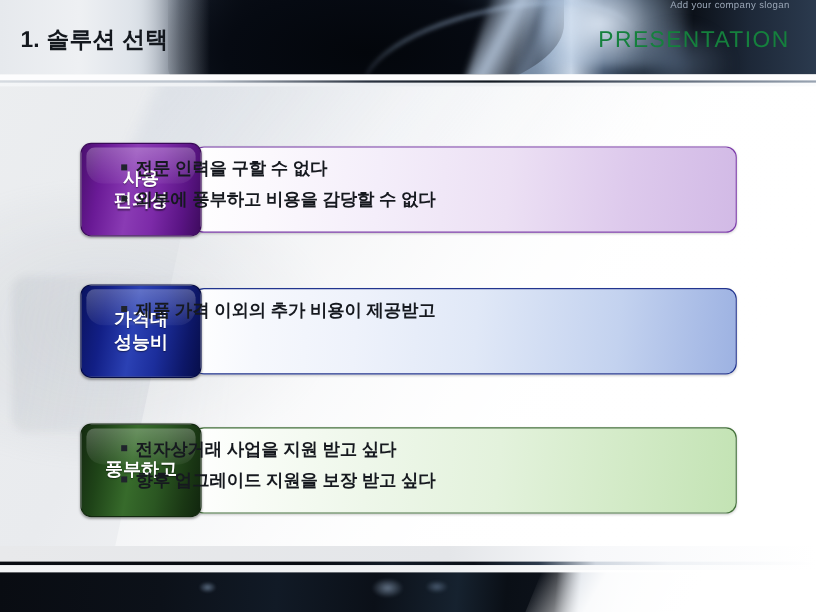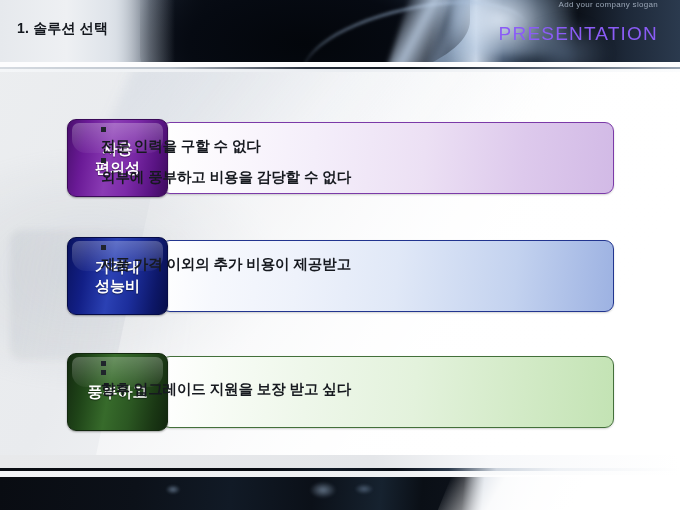--- a/index.html
+++ b/index.html
@@ -140,40 +140,40 @@
   .sep-under {
     position: absolute; left: 0; top: 69px;
     width: 680px; height: 3px;
     background: linear-gradient(90deg, #f4f6f8 0%, #eaedf1 50%, #fbfcfd 100%);
   }
 
   
   .slide-title {
     position: absolute;
     left: 17px; top: 20px;
-    font-size: 14px;
+    font-size: 19px;
     font-weight: bold;
     color: #14181e;
     letter-spacing: 0.2px;
     white-space: nowrap;
   }
   .slogan {
     position: absolute;
     right: 22px; top: 0;
     font-size: 8px;
     color: #9aa6b6;
     letter-spacing: 0.3px;
     white-space: nowrap;
     text-align: right;
   }
   .brand {
     position: absolute;
     right: 22px; top: 23px;
     font-size: 19px;
-    color: #8b5cf6;
+    color: #15803d;
     letter-spacing: 1.2px;
     white-space: nowrap;
     text-align: right;
     font-weight: normal;
   }
 
   
   .row {
     position: absolute;
     left: 67px;
@@ -226,21 +226,20 @@
   .bullets {
     position: absolute;
     left: 34px; top: 11px;
     z-index: 4;
   }
   .bullet-line {
     display: flex;
     align-items: baseline;
     margin-bottom: 4px;
     white-space: nowrap;
-    flex-direction: column;
   }
   .bullet-mark {
     width: 5px; height: 5px;
     background: #20242c;
     margin-right: 7px;
     flex: 0 0 auto;
     position: relative;
     top: -3px;
   }
   .bullet-text {
@@ -399,20 +398,21 @@
 
   <div class="row" id="row-2">
     <div class="body-box" id="body-2"></div>
     <div class="label-box" id="label-2">
       <div class="label-gloss"></div>
       <div class="label-text">풍부하고</div>
     </div>
     <div class="bullets">
       <div class="bullet-line">
         <span class="bullet-mark"></span>
+        <span class="bullet-text">전자상거래 사업을 지원 받고 싶다</span>
       </div>
       <div class="bullet-line">
         <span class="bullet-mark"></span>
         <span class="bullet-text">향후 업그레이드 지원을 보장 받고 싶다</span>
       </div>
     </div>
   </div>
 
   <div class="footer">
     <div class="f-topline"></div>

